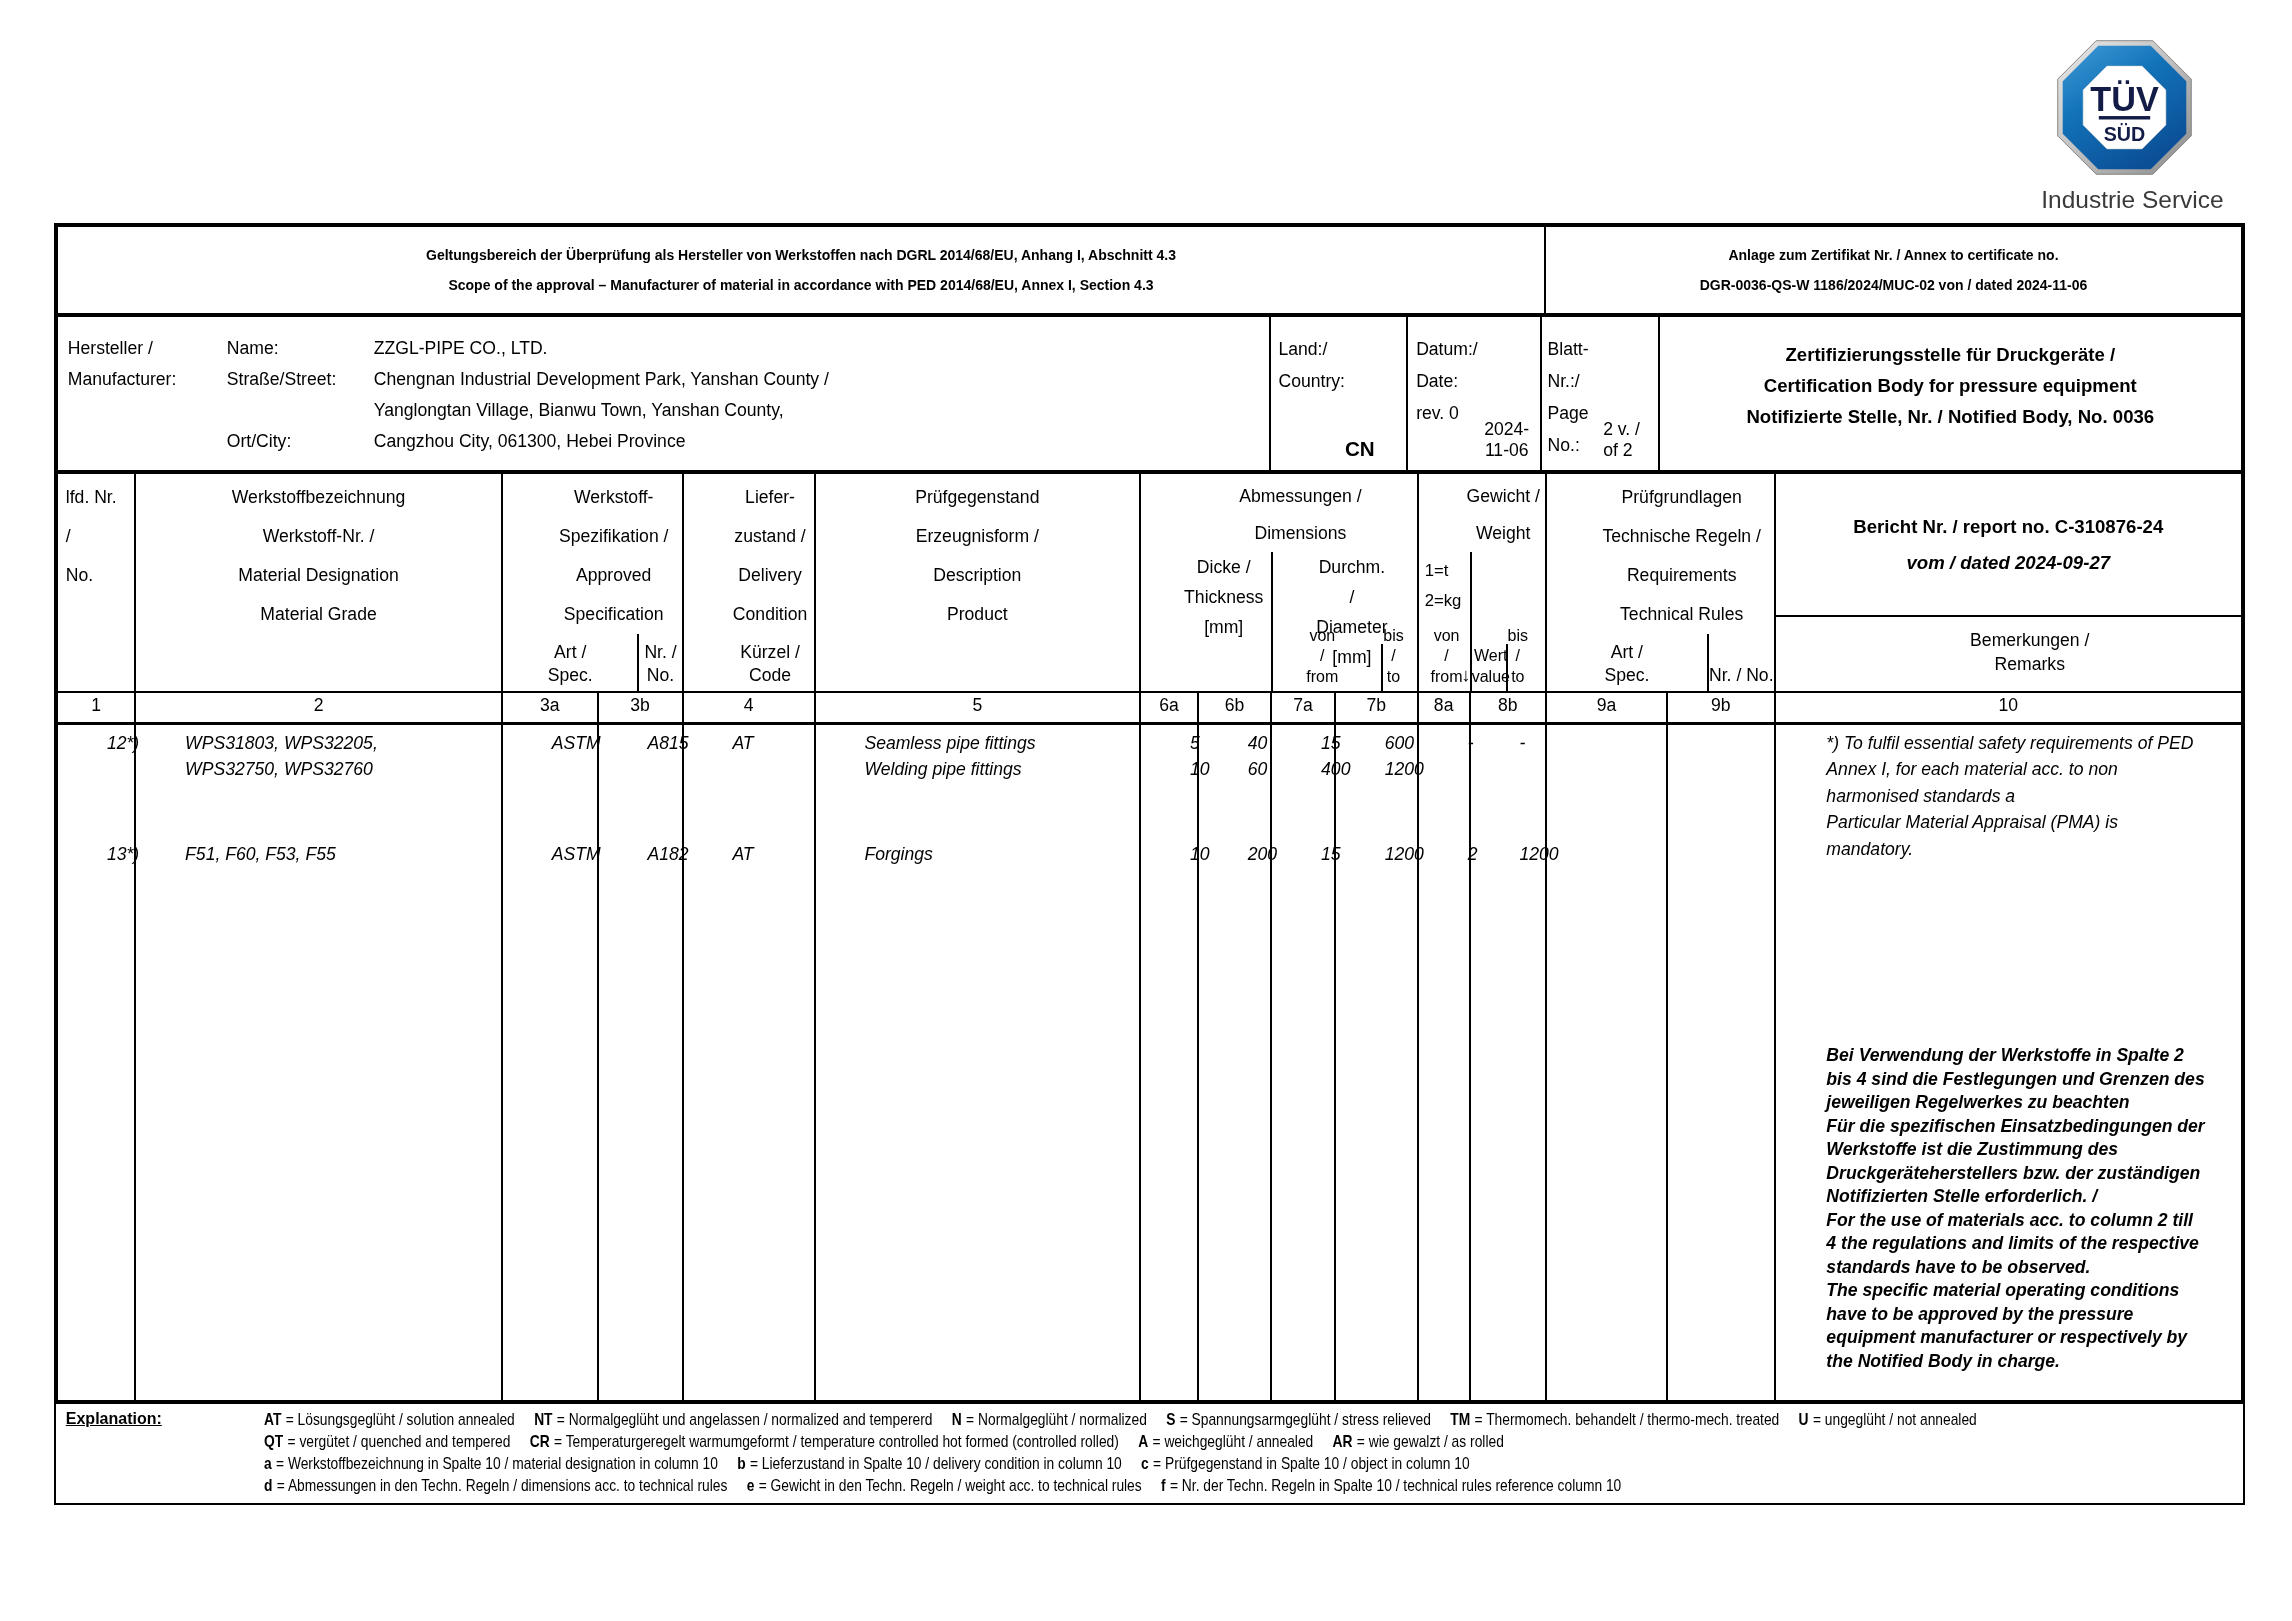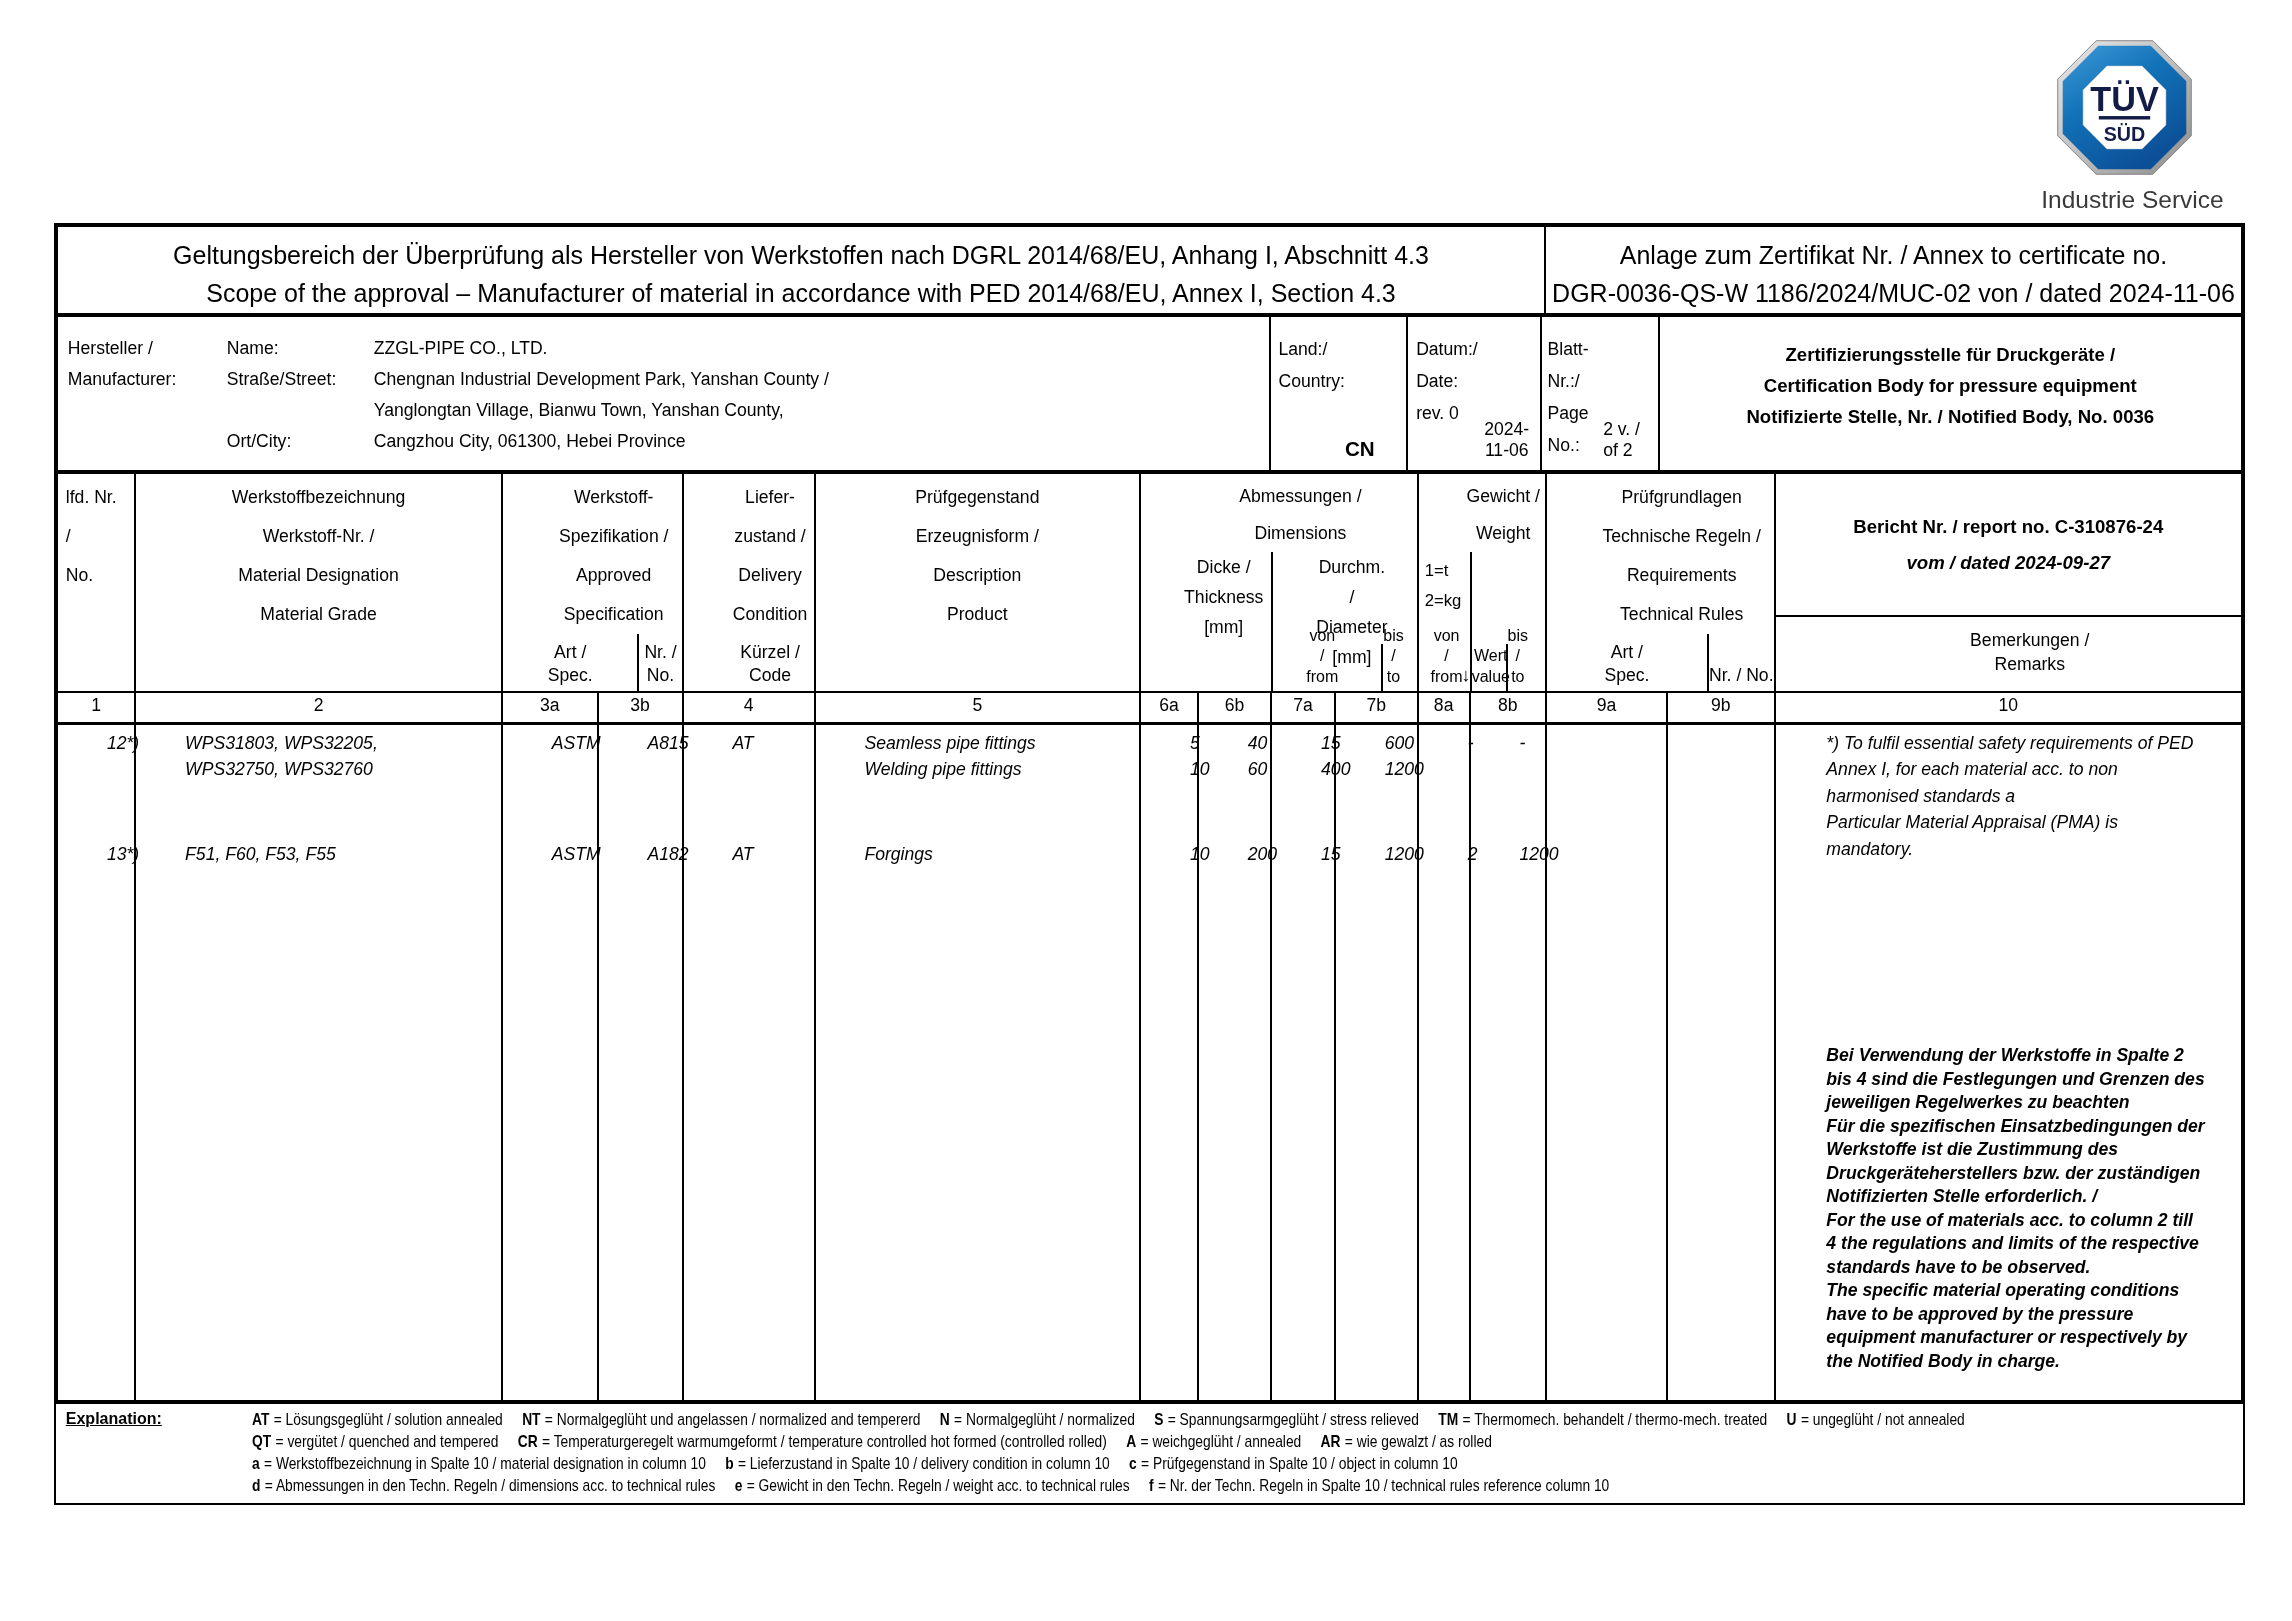--- a/index.html
+++ b/index.html
@@ -15,21 +15,21 @@
   .logo-wrap { position:absolute; top:39px; left:2053px; width:142px; text-align:center; }
   .logo-sub { margin-top:5.9px; font-size:24.5px; color:#3a3a3a; white-space:nowrap; margin-left:-11.8px; }
 
   
   .doc { position:absolute; left:54px; top:223px; width:2191px; border:2px solid #000; background:#fff; }
   .doc table { width:100%; border-collapse:collapse; table-layout:fixed; }
   .doc td { border:2px solid #000; vertical-align:top; }
 
   
   .t-title td { height:88px; vertical-align:middle; text-align:center; }
-  .title-line { font-weight:normal; font-size:25px; line-height:30px;margin-top:8px; }
+  .title-line { font-weight:bold; font-size:14px; line-height:30px; }
 
   
   .t-mfr td { height:155px; }
   .mfr-grid { display:grid; grid-template-columns:159px 147px 1fr; grid-auto-rows:31px; padding:15.7px 0 0 9.8px; font-size:17.6px; }
   .mfr-grid > div { line-height:31px; white-space:pre-line; }
   .gl  { grid-column:1; grid-row:1 / span 2; }
   .g21 { grid-column:2; grid-row:1; } .g22 { grid-column:2; grid-row:2; } .g24 { grid-column:2; grid-row:4; }
   .g31 { grid-column:3; grid-row:1; } .g32 { grid-column:3; grid-row:2; } .g33 { grid-column:3; grid-row:3; } .g34 { grid-column:3; grid-row:4; }
   .mcell { display:flex; flex-direction:row; height:100%; padding:15.7px 3.9px 9.8px 7.8px; }
   .mc-label { font-size:17.6px; line-height:32px; white-space:pre-line; }
@@ -63,21 +63,21 @@
   
   tr.nums td { height:31px; text-align:center; font-size:17.6px; padding:2px 0; border-bottom:3.9px solid #000; }
 
   
   tr.brow td { height:678px; padding:4.9px 5.9px; font-size:17.6px; line-height:26.5px;font-style:italic; }
   .r1 { height:111px; }
   .note { font-size:17.6px; line-height:26.5px; }
   .boldblk { font-weight:bold; font-size:17.6px; line-height:23.5px; margin-top:182px; }
 
   
-  .explain { display:flex; border-top:2px solid #000; padding:4.9px 0 5.9px 0; min-height:86px; }
+  .explain { display:flex; border-top:2px solid #000; padding:4.9px 0 5.9px 0; min-height:86px;gap:12px; }
   .exp-label { width:196px; padding-left:9.8px; font-weight:bold; text-decoration:underline; font-size:16px; padding-top:1px; }
   .exp-lines { flex:1; transform:scaleX(.88); transform-origin:left top; width:113%; }
   .exp-line { font-size:15.7px; line-height:22px; white-space:nowrap; }
   .seg { margin-right:17.6px; }
   .seg .k { font-weight:bold; margin-right:4.9px; }
 
   
   .t-foot td { height:30px; padding:2px 7.8px; font-size:17.6px; white-space:pre-wrap; vertical-align:middle; }
   .ra { text-align:right; }
 </style>

